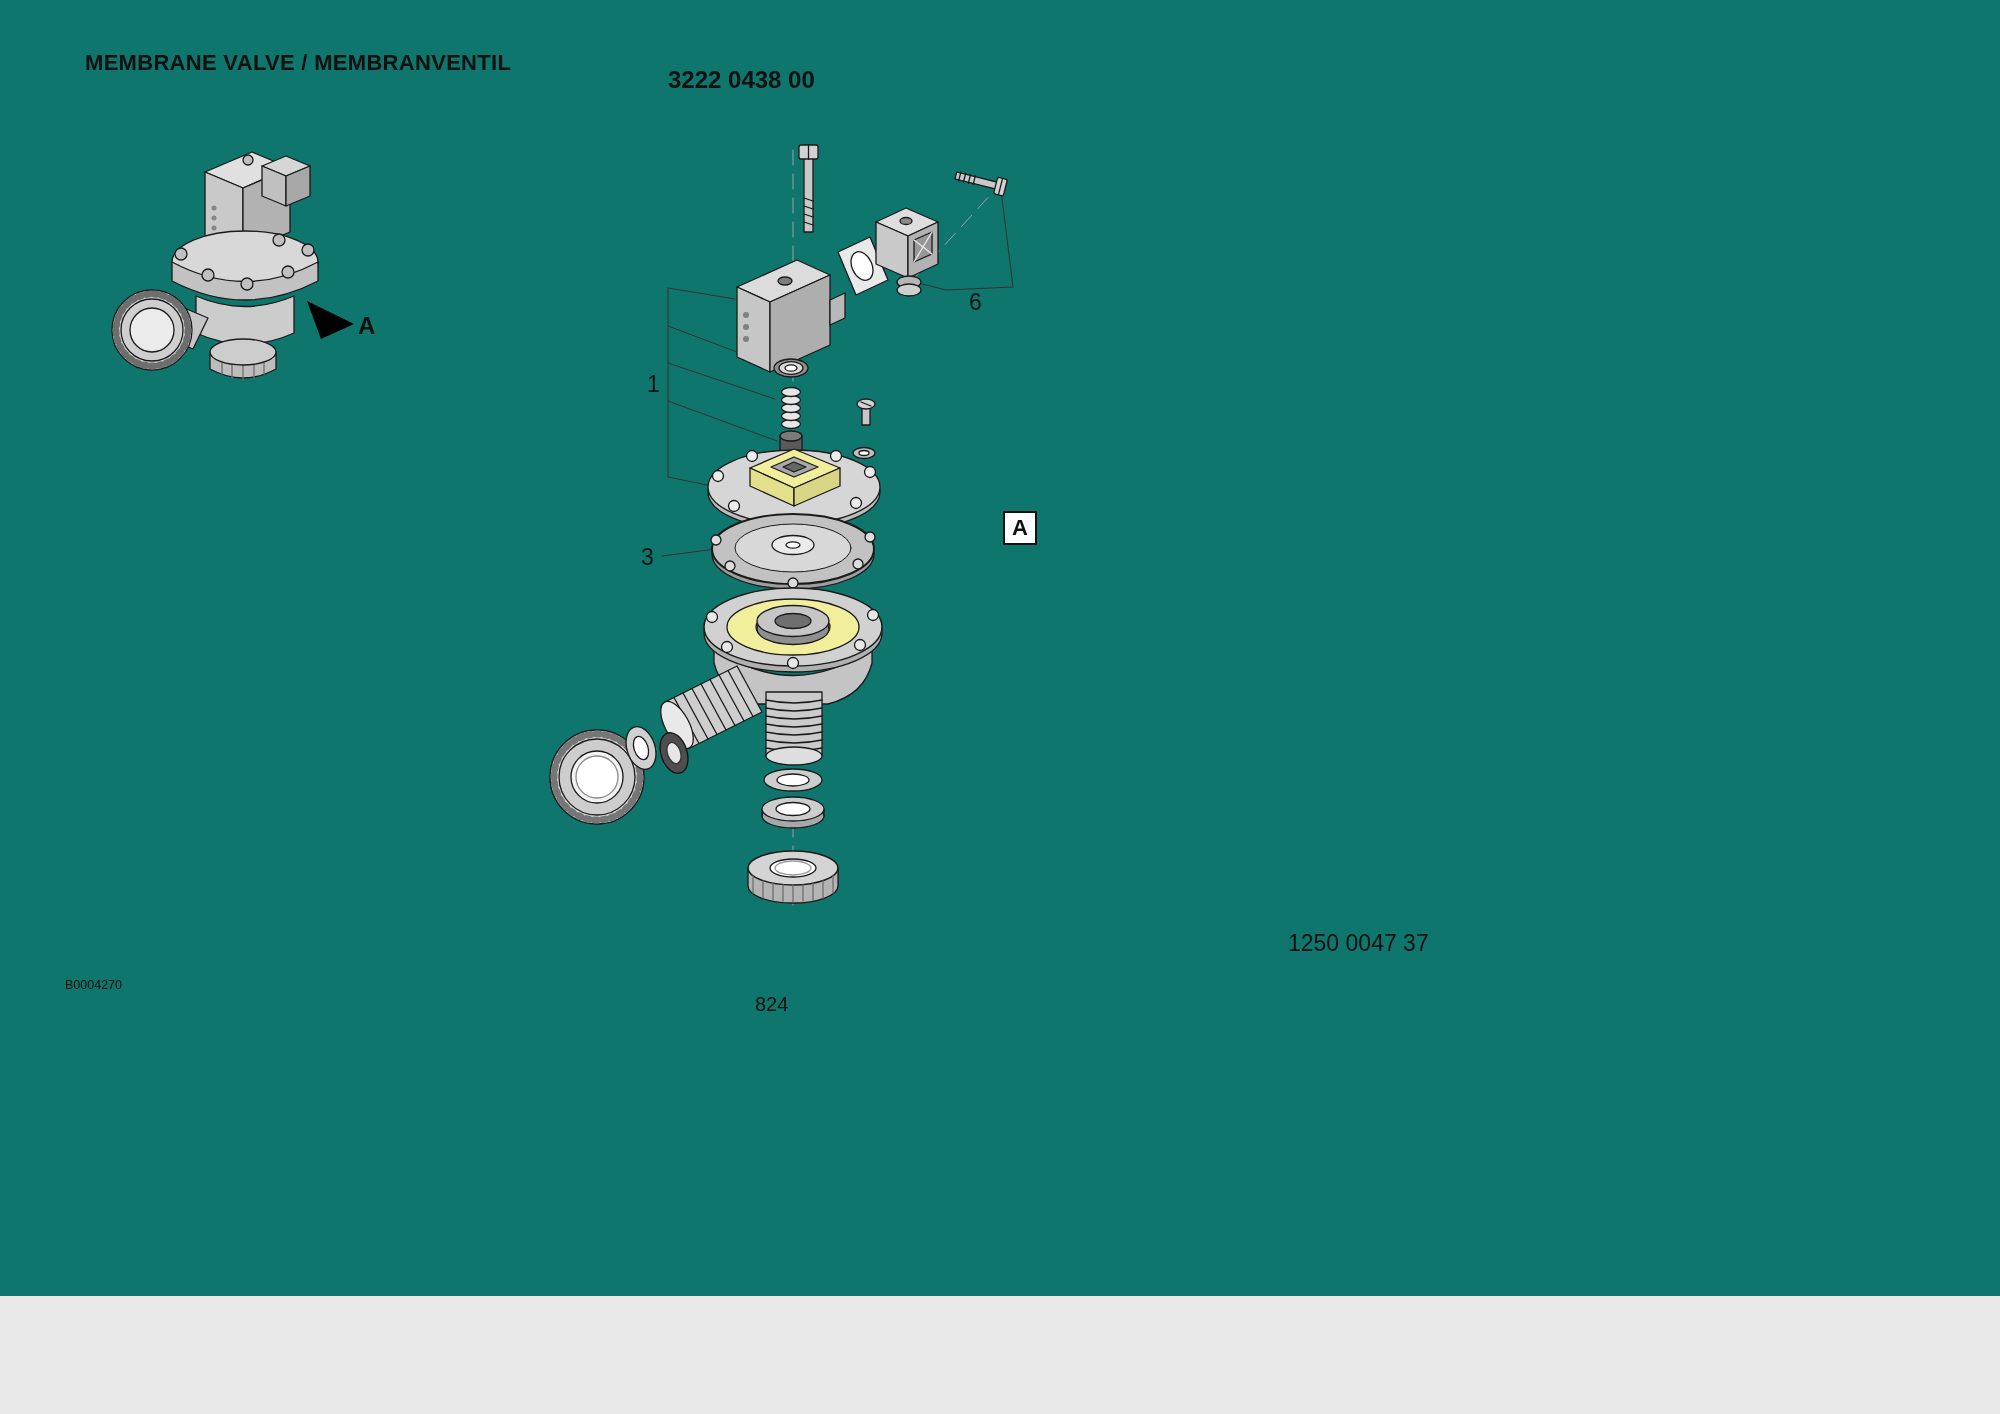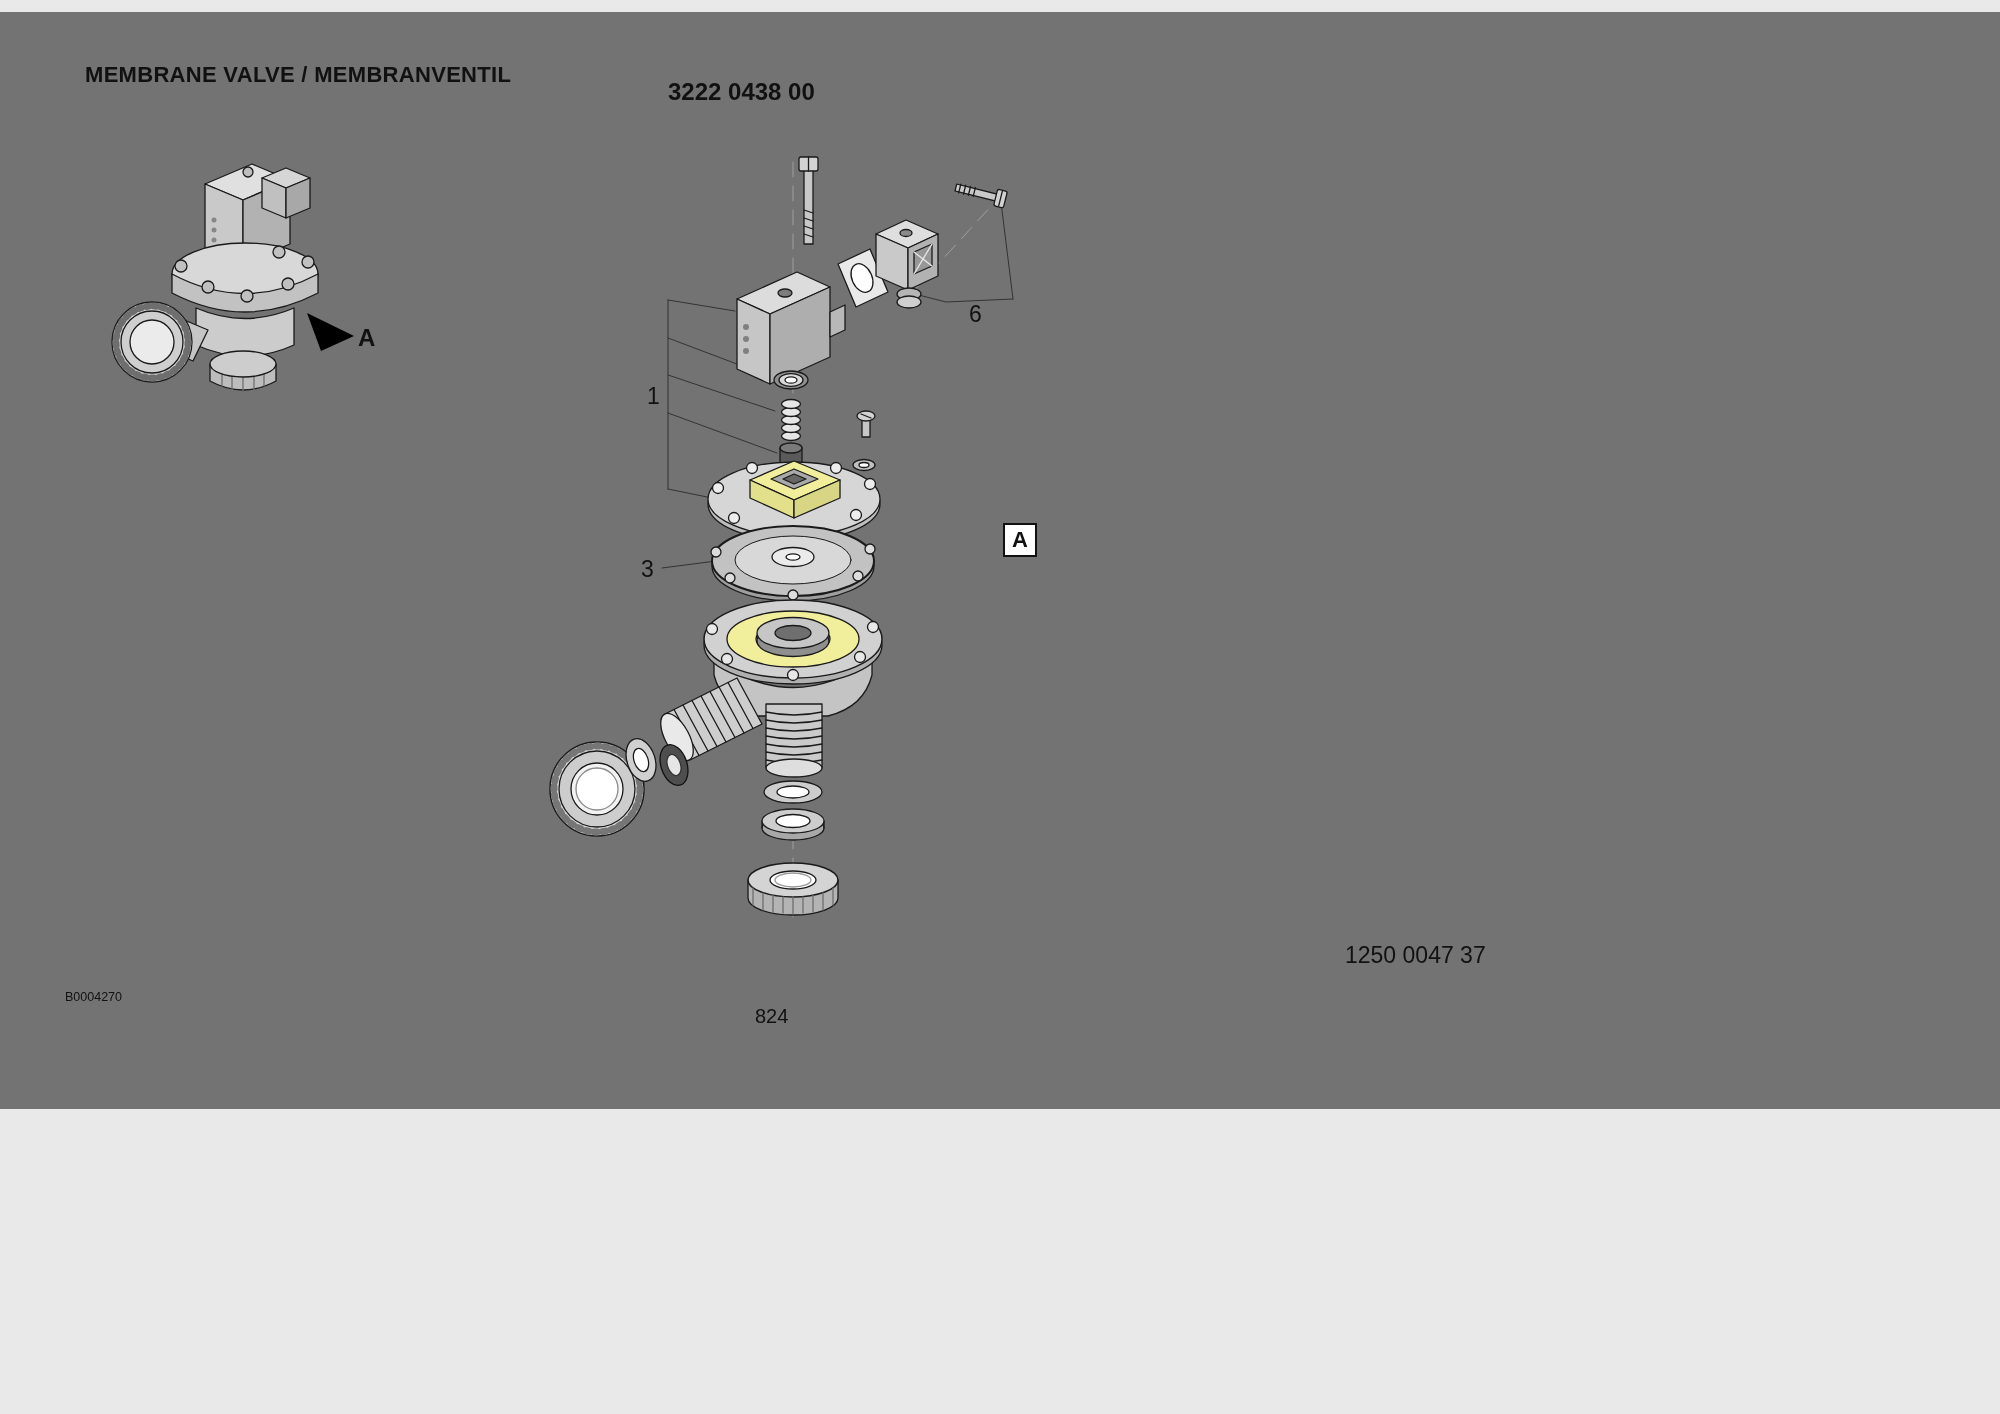--- a/index.html
+++ b/index.html
@@ -1,31 +1,31 @@
 <!DOCTYPE html>
 <html><head>
 <meta charset="utf-8">
 <style>
   * { margin:0; padding:0; box-sizing:border-box; }
   html,body { background:#e9e9e9; }
   body { font-family:"Liberation Sans", sans-serif; color:#111; }
-  .page { position:relative; width:2000px; height:1097px; background:#737373; overflow:hidden; margin:12px auto; }
+  .page { position:relative; width:2000px; height:1296px; background:#0f766e; overflow:hidden; margin:0 auto; }
   .abs { position:absolute; }
   .title { left:85px; top:50px; font-size:22px; font-weight:bold; letter-spacing:.3px; }
   .part-number { left:668px; top:66px; font-size:24px; font-weight:bold; }
   .diagram-svg { left:0; top:0; width:2000px; height:1414px; }
   .callout { font-size:23px; color:#111; }
   .callout-1 { left:647px; top:371px; }
   .callout-3 { left:641px; top:544px; }
   .callout-6 { left:969px; top:289px; }
   .view-arrow-label { left:358px; top:312px; font-size:24px; font-weight:bold; }
   .view-box { left:1003px; top:511px; width:34px; height:34px; border:2.5px solid #111;
               display:flex; align-items:center; justify-content:center;
               font-size:22px; font-weight:bold; background:#fff; }
-  .doc-number { left:1345px; top:930px; font-size:23px; }
+  .doc-number { left:1288px; top:930px; font-size:23px; }
   .image-code { left:65px; top:978px; font-size:12.5px; }
   .brand { left:147px; top:953px; font-size:46px; letter-spacing:.5px; }
   .page-number { left:755px; top:993px; font-size:20px; }
 </style>
 </head>
 <body>
 
 <div class="page">
 
   <div class="abs title">MEMBRANE VALVE / MEMBRANVENTIL</div>

